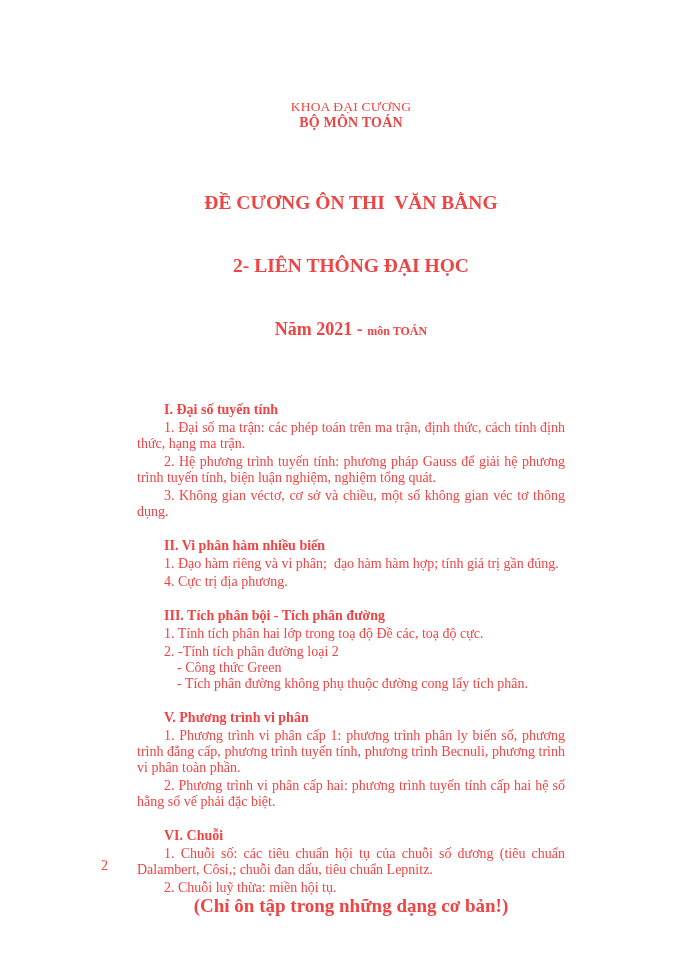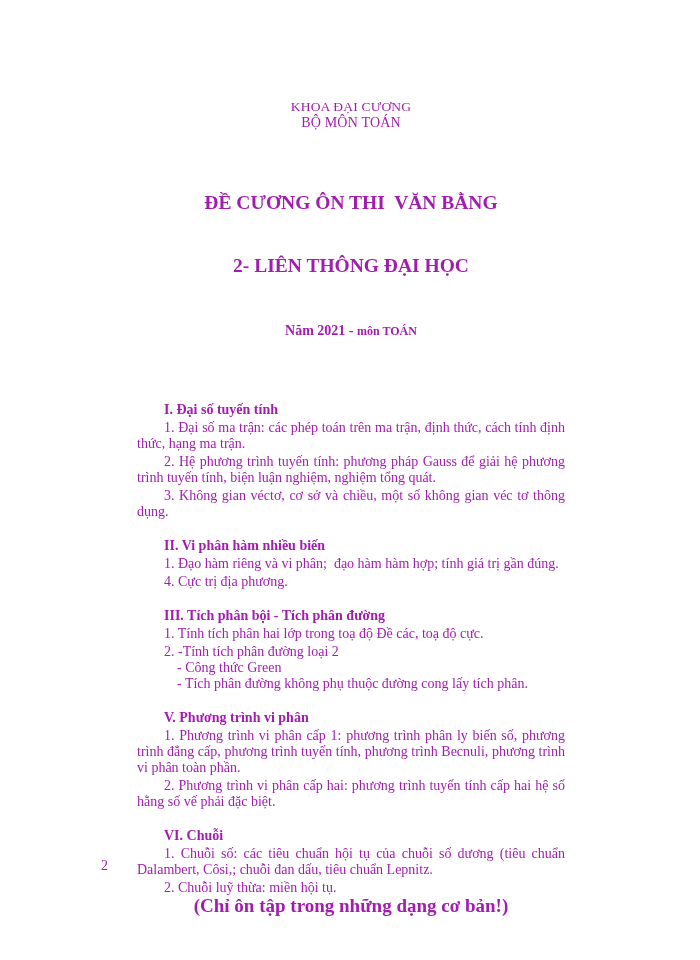--- a/index.html
+++ b/index.html
@@ -2,51 +2,51 @@
 <html lang="vi"><head>
 <meta charset="utf-8">
 <style>
   html, body { margin: 0; padding: 0; background: #ffffff; }
   .page {
     position: relative;
     width: 700px;
     height: 960px;
     background: #ffffff;
     font-family: "Liberation Serif", "DejaVu Serif", serif;
-    color: #a21caf;
+    color: #ef4444;
     overflow: hidden;
   }
   .content {
     position: absolute;
     left: 137px;
     top: 99px;
     width: 428px;
   }
   .org-name {
     text-align: center;
     font-size: 13.5px;
     line-height: 16px;
     letter-spacing: 0.2px;
   }
   .org-division {
     text-align: center;
     font-size: 14px;
-    font-weight: normal;
+    font-weight: bold;
     line-height: 16px;
     letter-spacing: 0.2px;
   }
   .doc-title {
     margin-top: 19px;
     text-align: center;
     font-weight: bold;
     font-size: 19.5px;
     line-height: 21px;
     white-space: pre-wrap;
   }
-  .subtitle-year { font-size: 14px; text-align: right; }
+  .subtitle-year { font-size: 18px; text-align: right; }
   .subtitle-subject { font-size: 12px; }
   .section-heading {
     font-weight: bold;
     font-size: 14px;
     line-height: 16px;
     text-indent: 27px;
     margin-top: 18px;
   }
   .para {
     font-size: 14px;

